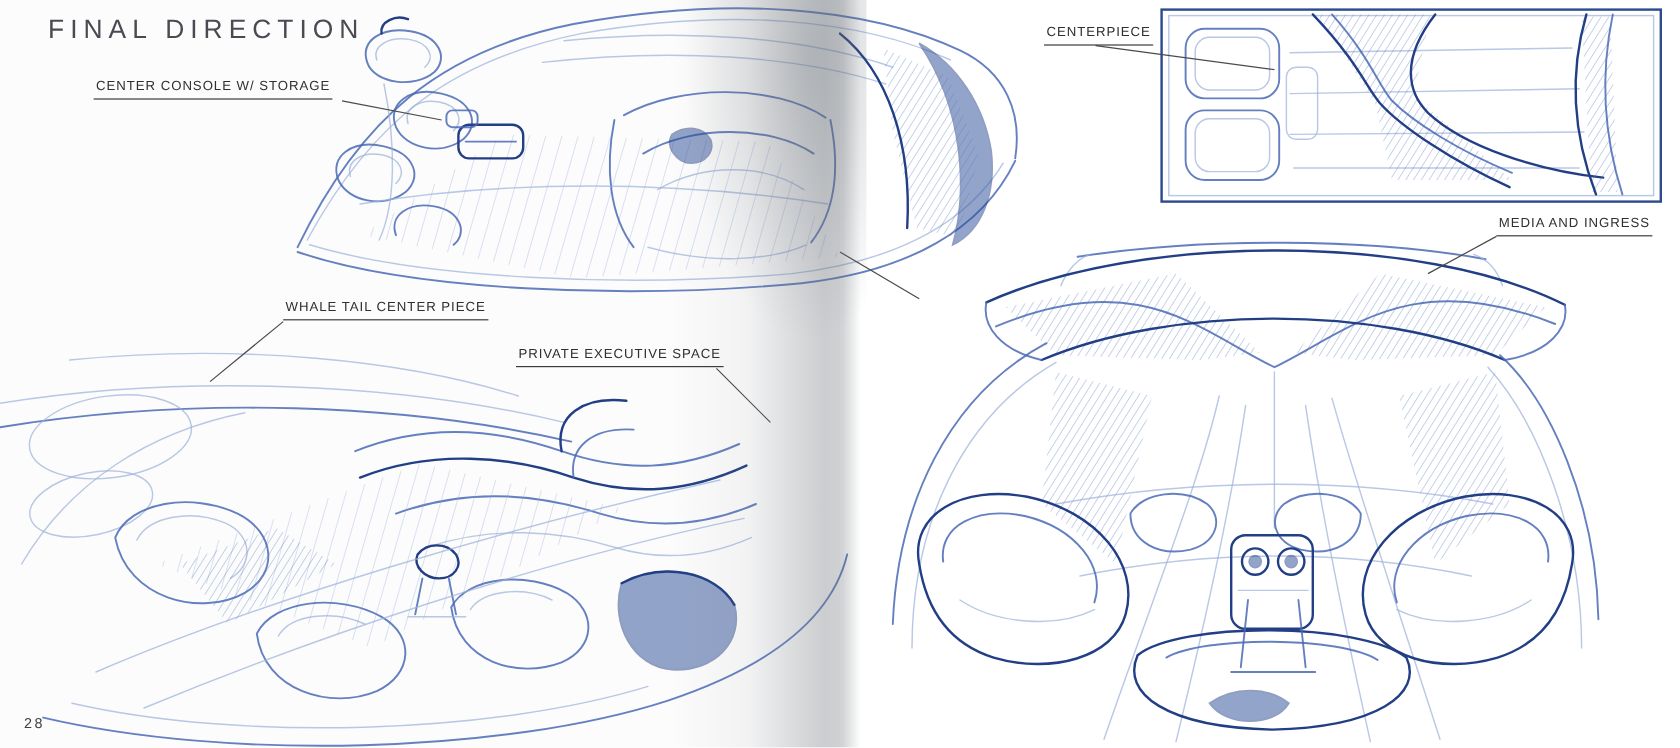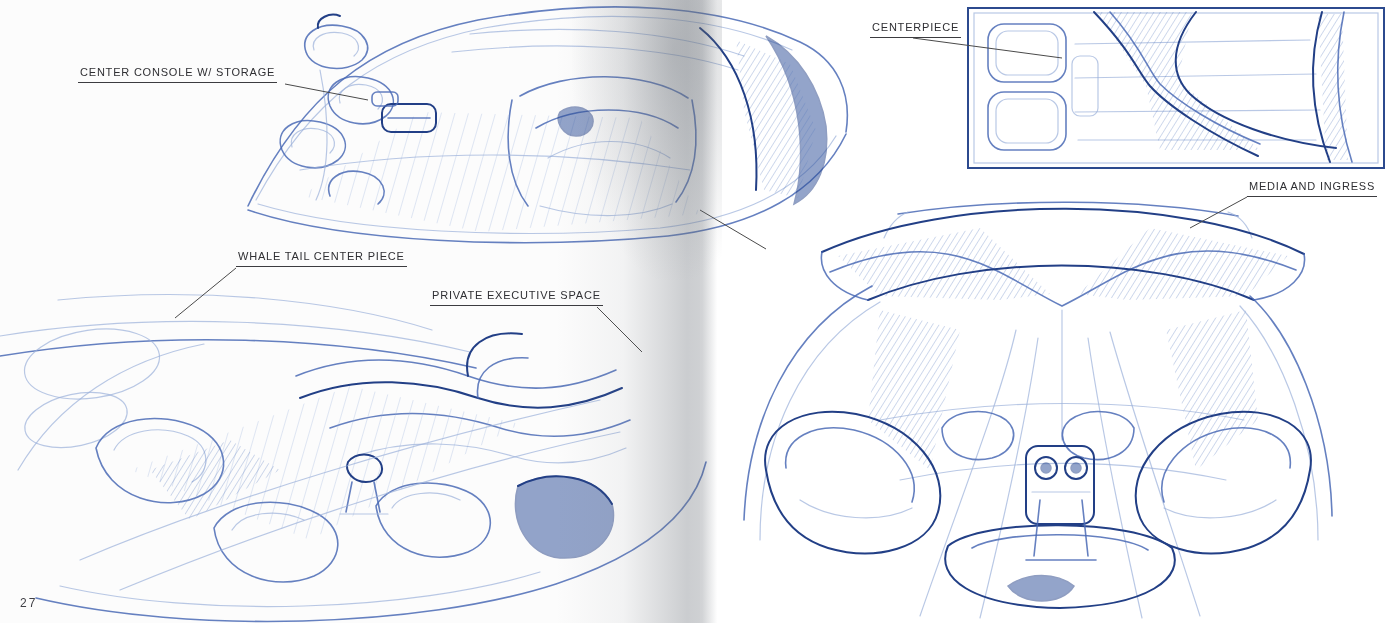--- a/index.html
+++ b/index.html
@@ -218,20 +218,21 @@
       <line class="leader" x1="597" y1="307" x2="642" y2="352"></line>
       <line class="leader" x1="913" y1="38" x2="1062" y2="58"></line>
       <line class="leader" x1="766" y1="249" x2="700" y2="210"></line>
       <line class="leader" x1="1247" y1="197" x2="1190" y2="228"></line>
     </g>
   </svg>
 
   <div class="fold"></div>
   <div class="fold-top"></div>
 
+  <div class="page-title">FINAL DIRECTION</div>
 
   <div class="label" style="left:78px;top:66px;">
     <span class="txt">CENTER CONSOLE W/ STORAGE</span>
   </div>
 
   <div class="label" style="left:236px;top:250px;">
     <span class="txt">WHALE TAIL CENTER PIECE</span>
   </div>
 
   <div class="label" style="left:430px;top:289px;">
@@ -240,15 +241,15 @@
 
   <div class="label" style="left:828px;top:21px;margin-left:42px;">
     <span class="txt">CENTERPIECE</span>
   </div>
 
 
   <div class="label" style="left:1247px;top:180px;">
     <span class="txt">MEDIA AND INGRESS</span>
   </div>
 
-  <div class="page-number">27</div>
+  <div class="page-number">28</div>
 
 </div>
 
 </body></html>

